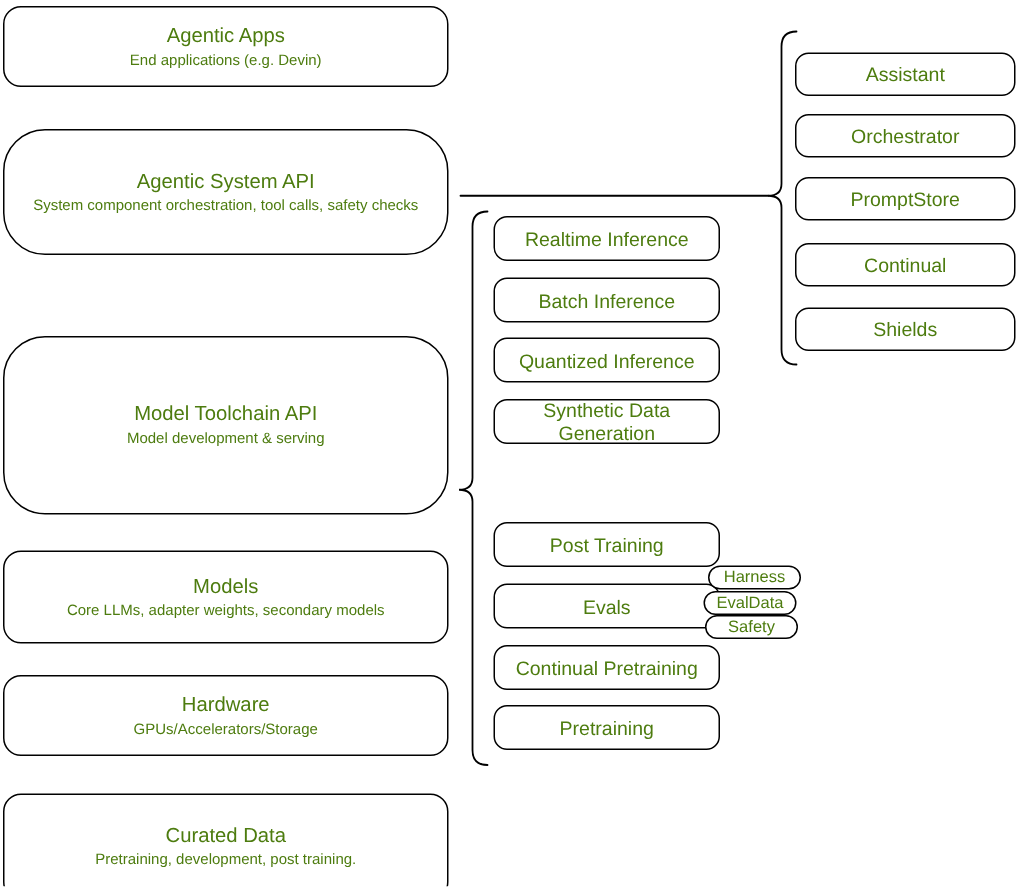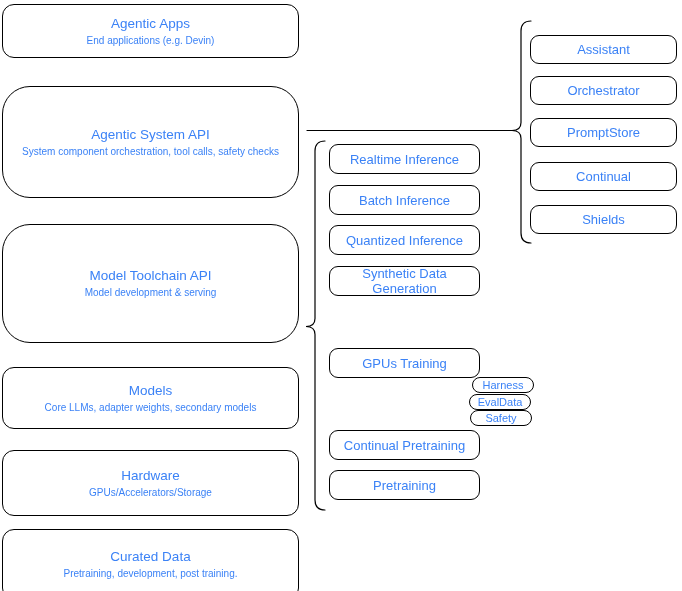--- a/index.html
+++ b/index.html
@@ -2,21 +2,21 @@
 <html><head>
 <meta charset="utf-8">
 <style>
   html, body { margin: 0; padding: 0; background: #ffffff; }
   .canvas {
     position: relative;
     width: 682px;
     height: 591px;
     background: #ffffff;
     font-family: "Liberation Sans", sans-serif;
-    color: #3b82f6;
+    color: #4d7c0f;
     overflow: hidden;
   }
   .connectors {
     position: absolute;
     left: 0; top: 0;
     width: 682px; height: 591px;
   }
   .connectors path, .connectors line {
     fill: none;
     stroke: #000000;
@@ -69,50 +69,51 @@
     <path d="M 531 21 Q 521 21 521 31 L 521 122.5 Q 521 130.5 512 130.5 Q 521 130.5 521 138.5 L 521 233 Q 521 243 531 243"></path>
 
     <path d="M 325 141 Q 315 141 315 151 L 315 318.5 Q 315 326.5 306 326.5 Q 315 326.5 315 334.5 L 315 500 Q 315 510 325 510"></path>
   </svg>
 
   <div class="box lbox" style="top:4px;height:54px;border-radius:12px">
     <div class="ltitle">Agentic Apps</div>
     <div class="lsub">End applications (e.g. Devin)</div>
   </div>
 
-  <div class="box lbox" style="top:86px;height:112px;border-radius:28px">
+  <div class="box lbox" style="top:86px;height:84px;border-radius:28px">
     <div class="ltitle">Agentic System API</div>
     <div class="lsub">System component orchestration, tool calls, safety checks</div>
   </div>
 
   <div class="box lbox" style="top:224px;height:119px;border-radius:28px">
     <div class="ltitle">Model Toolchain API</div>
     <div class="lsub">Model development &amp; serving</div>
   </div>
 
   <div class="box lbox" style="top:367px;height:62px;border-radius:12px">
     <div class="ltitle">Models</div>
     <div class="lsub">Core LLMs, adapter weights, secondary models</div>
   </div>
 
-  <div class="box lbox" style="top:450px;height:66px;border-radius:12px">
+  <div class="box lbox" style="top:450px;height:54px;border-radius:12px">
     <div class="ltitle">Hardware</div>
     <div class="lsub">GPUs/Accelerators/Storage</div>
   </div>
 
   <div class="box lbox" style="top:529px;height:71px;border-radius:12px">
     <div class="ltitle">Curated Data</div>
     <div class="lsub">Pretraining, development, post training.</div>
   </div>
 
   <div class="box mbox" style="top:144px">Realtime Inference</div>
   <div class="box mbox" style="top:185px">Batch Inference</div>
   <div class="box mbox" style="top:225px">Quantized Inference</div>
   <div class="box mbox" style="top:266px">Synthetic Data Generation</div>
-  <div class="box mbox" style="top:348px">GPUs Training</div>
+  <div class="box mbox" style="top:348px">Post Training</div>
+  <div class="box mbox" style="top:389px">Evals</div>
   <div class="box mbox" style="top:430px">Continual Pretraining</div>
   <div class="box mbox" style="top:470px">Pretraining</div>
 
   <div class="pill" style="left:472px;top:377px">Harness</div>
   <div class="pill" style="left:469px;top:394px">EvalData</div>
   <div class="pill" style="left:470px;top:410px">Safety</div>
 
   <div class="box rbox" style="top:35px">Assistant</div>
   <div class="box rbox" style="top:76px">Orchestrator</div>
   <div class="box rbox" style="top:118px">PromptStore</div>

